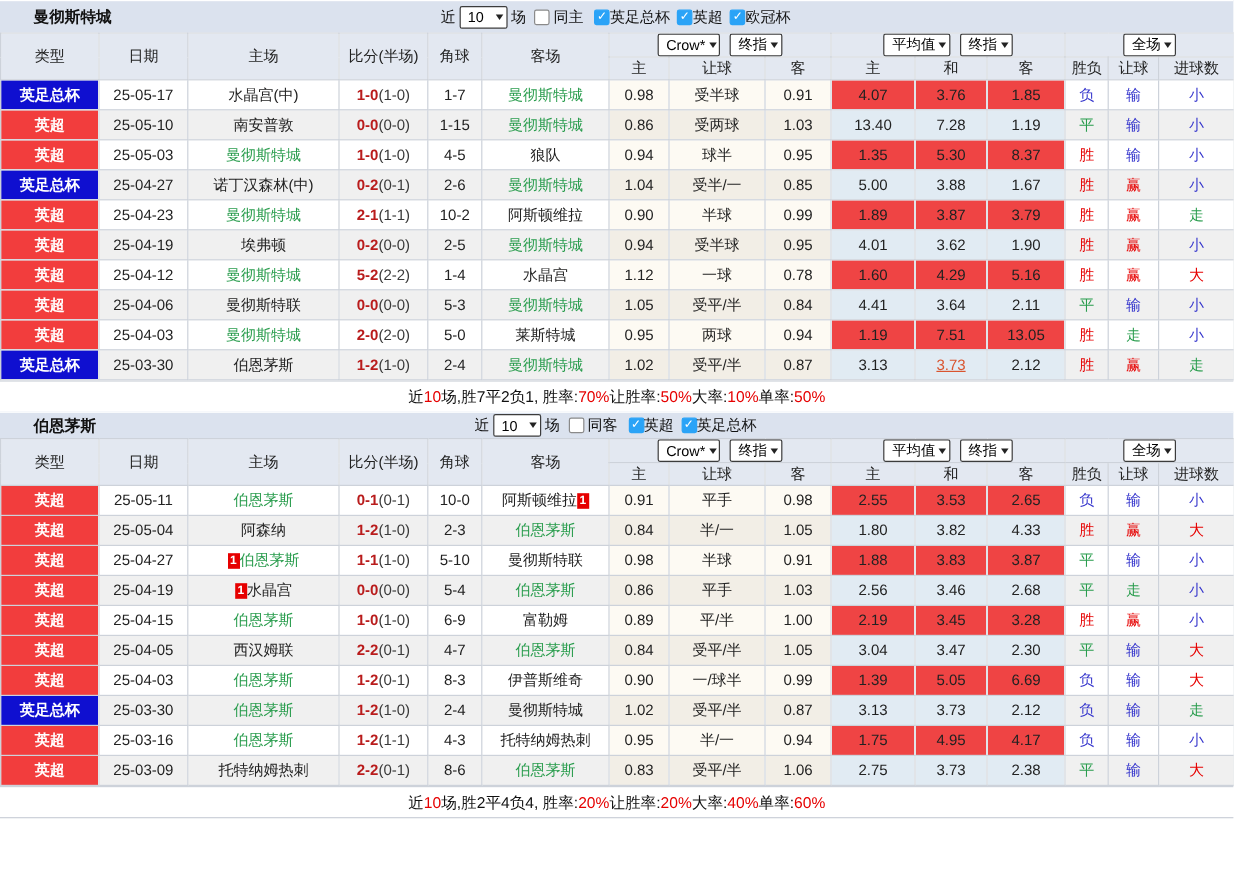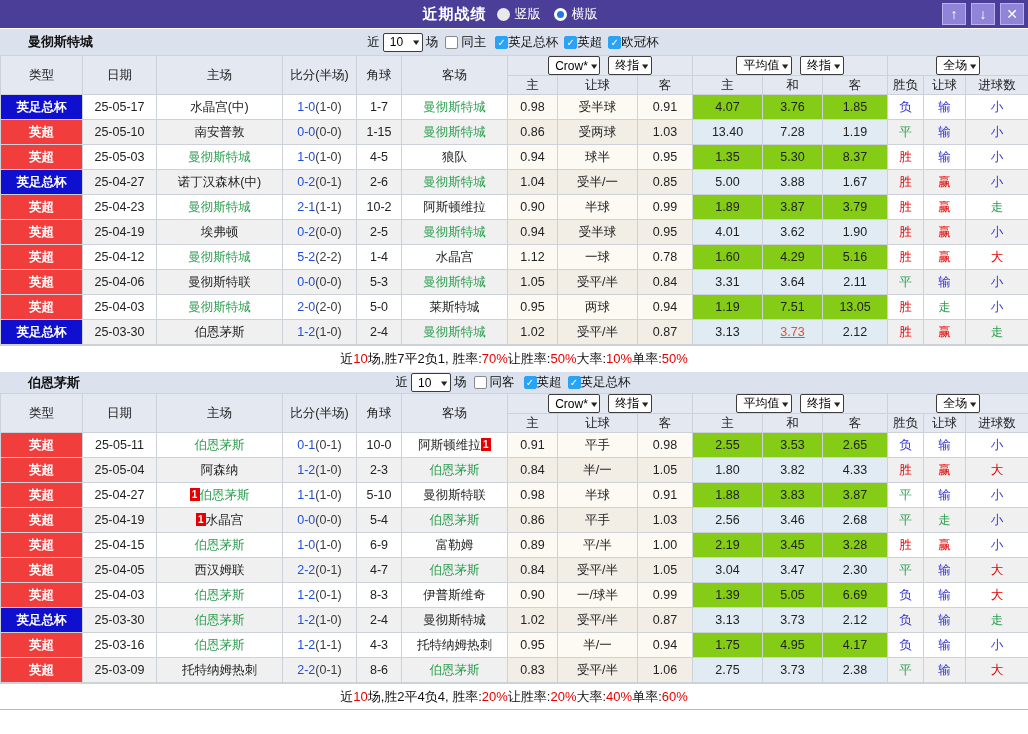--- a/index.html
+++ b/index.html
@@ -34,56 +34,40 @@
   
   table { border-collapse:collapse; table-layout:fixed; width:1028px; }
   th, td { border:1px solid #cdd2da; text-align:center; padding:0; overflow:hidden; white-space:nowrap; }
   thead th { background:#e3e8f1; font-weight:normal; color:#222; font-size:12.5px; }
   .dd-row th { height:20px; }
   .lbl-row th { height:19px; }
   .ddcell { }
   .ddwrap { display:flex; align-items:center; justify-content:center; gap:8px; }
   tbody td { height:25px; background:#fff; font-size:12.5px; }
   tr.alt td { background:#f0f0f0; }
-  td.eu { background:#84cc16; }
+  td.eu { background:#ef4444; }
   tr.alt td.eu { background:#e1ebf3; }
   td.hcap { background:#fdfaf3; }
   tr.alt td.hcap { background:#f2eee6; }
   td.league { color:#fff; font-weight:bold; font-size:12.5px; }
   .self { color:#2a9d4e; }
-  .ft { color:#1d4ed8; }
+  .ft { color:#b91c1c;font-weight:bold; }
   .ht { color:#3a3a3a;text-align:right; }
   .redcard { display:inline-block; background:#e60000; color:#fff; font-size:10px; font-weight:bold; width:10px; height:13px; line-height:13px; text-align:center; vertical-align:1px; }
   .linkval { color:#d9542f; text-decoration:underline; cursor:pointer; }
 
   
   .summary { height:26px; display:flex; align-items:center; justify-content:center; font-size:13px; color:#111; background:#fff; border-top:1px solid #cdd2da; }
   .summary .red { color:#e60000; }
 </style>
 </head>
 <body>
 
 <div class="app">
 
-  <div class="titlebar">
-    <span class="title">近期战绩</span>
-    <span class="radio-group">
-      <span class="radio"></span>
-      <span class="radio-label">竖版</span>
-      <span class="radio selected">
-          <span class="dot"></span>
-        </span>
-      <span class="radio-label">横版</span>
-    </span>
-    <div class="win-buttons">
-      <span class="wbtn">↑</span>
-      <span class="wbtn">↓</span>
-      <span class="wbtn">✕</span>
-    </div>
-  </div>
 
   <div class="secbar">
     <span class="team">曼彻斯特城</span>
     <div class="filter">
       <span>近</span>
       <span class="sel num">
           <span>10</span>
           <span class="caret">▾</span>
         </span>
       <span>场</span>
@@ -294,21 +278,21 @@
         <tr class="alt">
           <td class="league" style="background: rgb(242, 61, 61);">英超</td>
           <td>25-04-06</td>
           <td><span>曼彻斯特联</span></td>
           <td><span class="ft">0-0</span><span class="ht">(0-0)</span></td>
           <td>5-3</td>
           <td><span class="self">曼彻斯特城</span></td>
           <td class="hcap">1.05</td>
           <td class="hcap">受平/半</td>
           <td class="hcap">0.84</td>
-          <td class="eu">3.31</td>
+          <td class="eu">4.41</td>
           <td class="eu">3.64</td>
           <td class="eu">2.11</td>
           <td style="color: rgb(42, 157, 78);">平</td>
           <td style="color: rgb(51, 51, 204);">输</td>
           <td style="color: rgb(51, 51, 204);">小</td>
         </tr>
         <tr>
           <td class="league" style="background: rgb(242, 61, 61);">英超</td>
           <td>25-04-03</td>
           <td><span class="self">曼彻斯特城</span></td>

